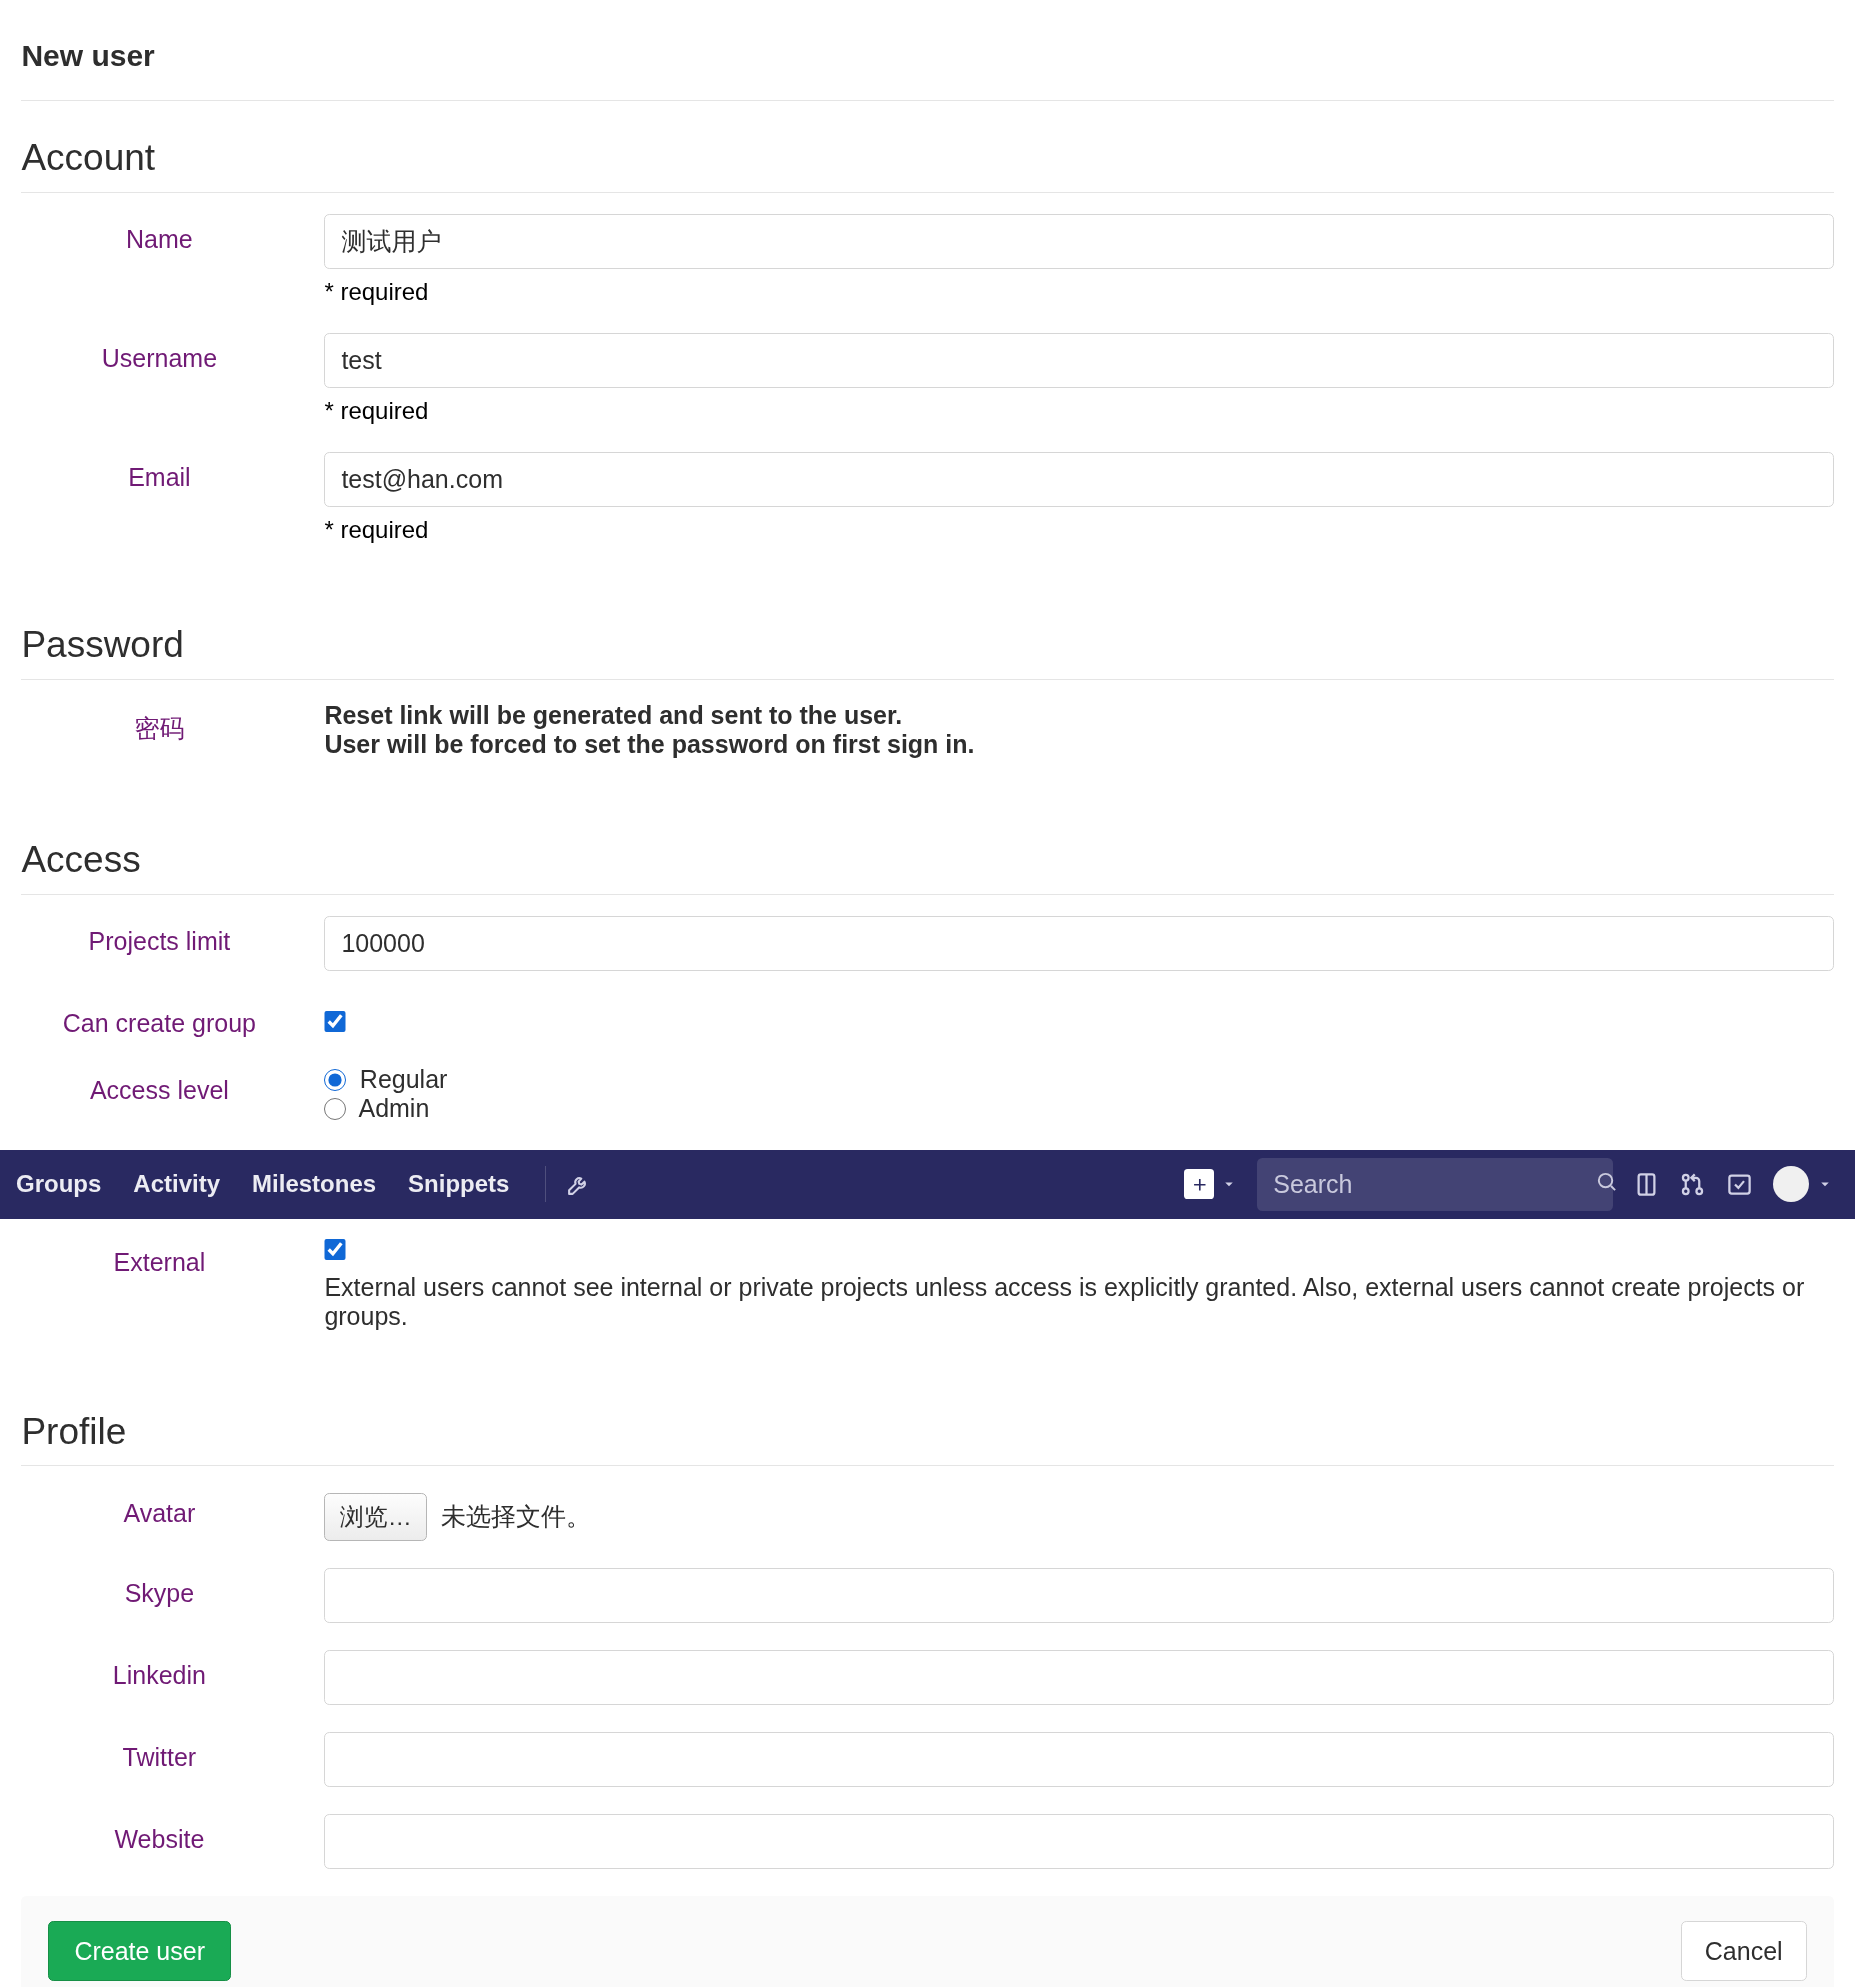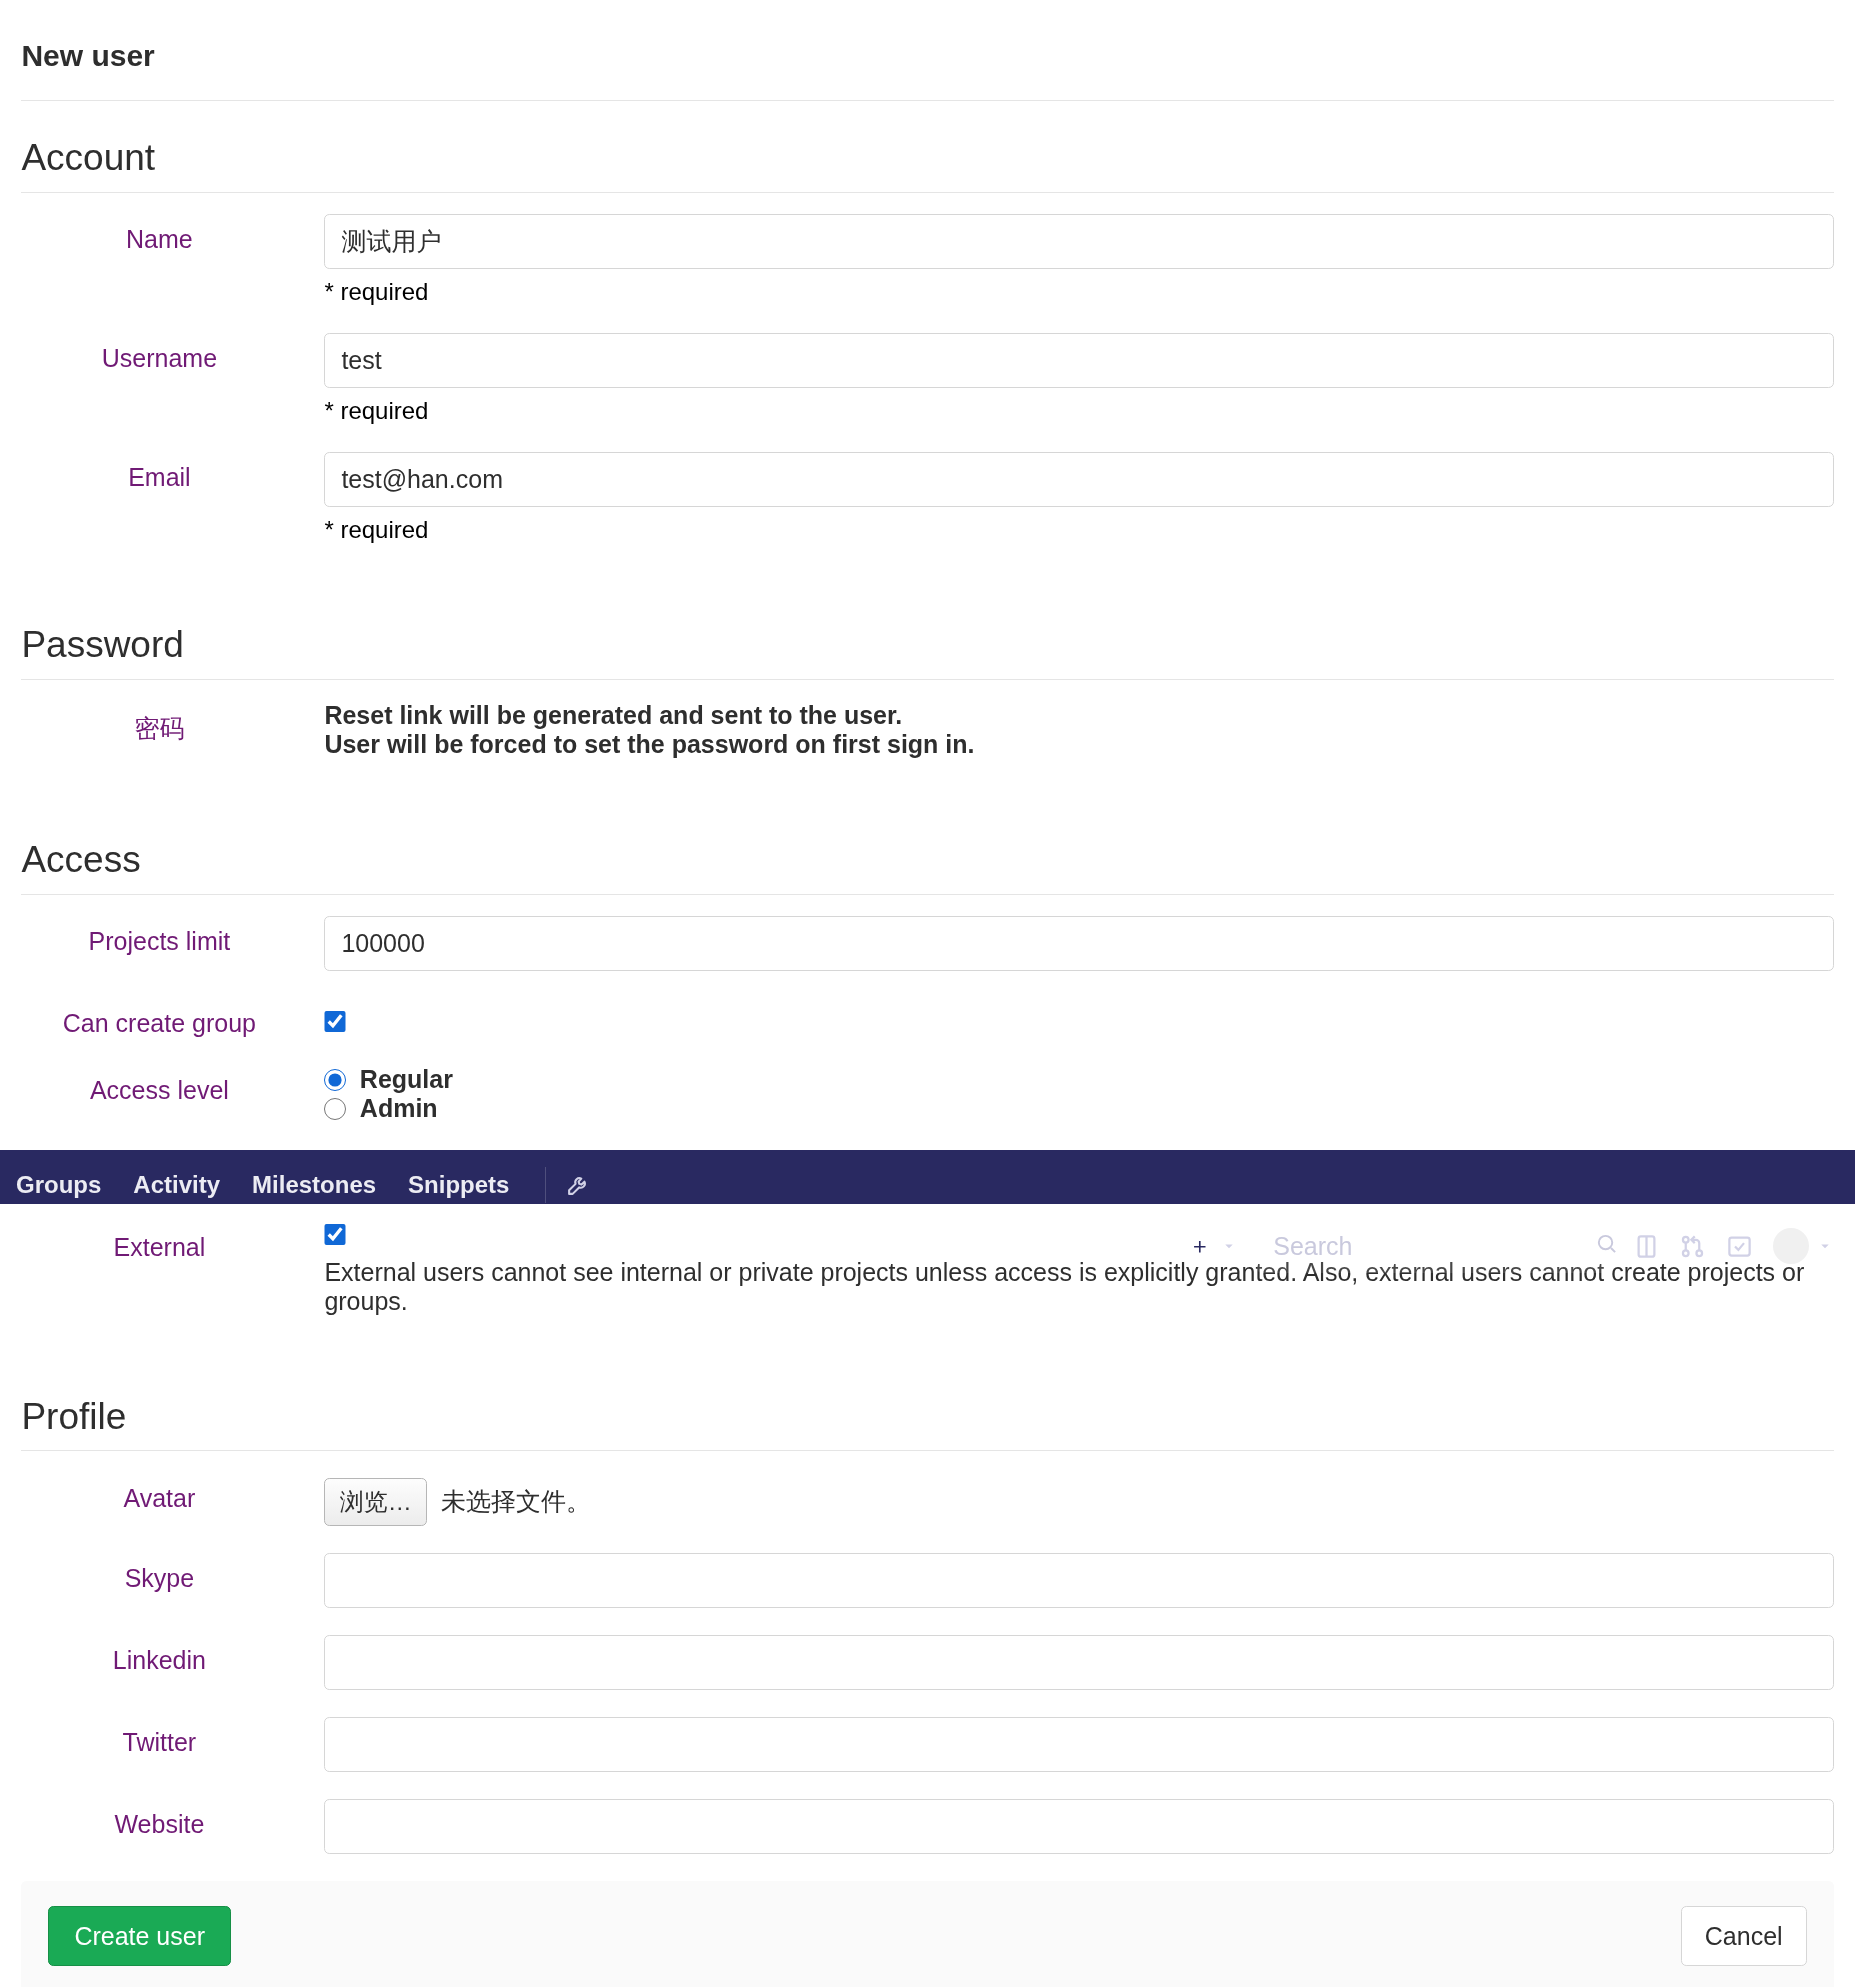--- a/index.html
+++ b/index.html
@@ -69,41 +69,41 @@
     margin-top: 12.5px;
   }
   .radio {
     width: 21.4px;
     height: 21.4px;
     accent-color: #1068d6;
     vertical-align: -2.7px;
     margin-right: 7.1px;
   }
   .radio-label {
-    font-weight: 700;
+    font-weight: 400;
     font-size: 25px;
   }
   .radio-desc {
     margin-top: 9px;
     margin-bottom: 16px;
     font-size: 25px;
   }
   .inline-desc {
     font-size: 25px;
     margin-top: 7px;
   }
   
   .navbar {
     background: #292961;
-    height: 54px;
-    display: flex;
+    height: 69px;
+    display: flex;
+    align-items: center;
     padding: 0 5.3px 0 0;
     color: #fff;
     margin: 0 -21.4px;
-    flex-direction: column;
   }
   .nav-left { display: flex; align-items: center; gap: 0; padding-left: 0;}
   .nav-item {
     padding: 0 16px;
     font-size: 24px;
     font-weight: 600;
     color: #ececf3;
     cursor: pointer;
     line-height: 70px;
   }

